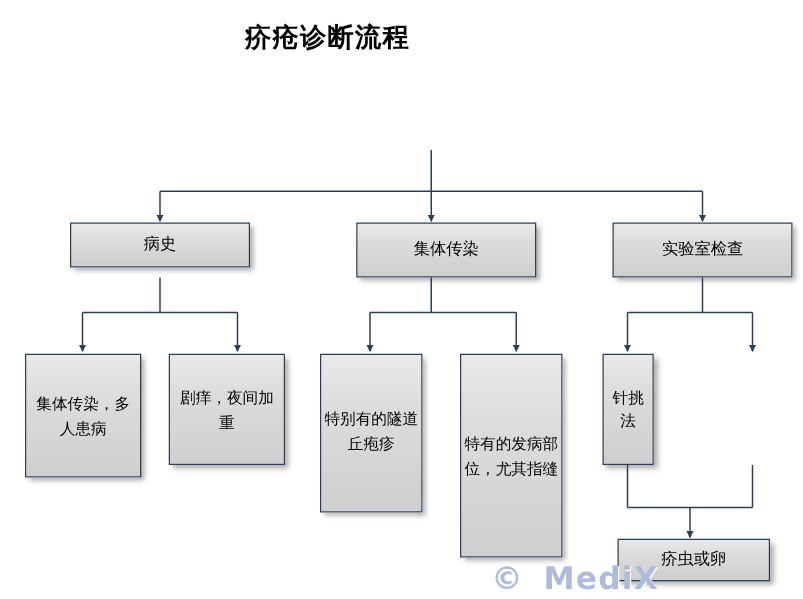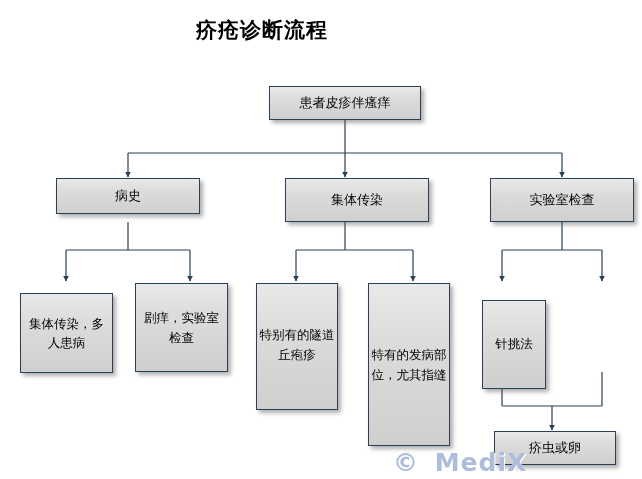--- a/index.html
+++ b/index.html
@@ -110,37 +110,36 @@
       <path d="M 502 250 L 502 281" marker-end="url(#arrow)"></path>
       <path d="M 602 250 L 602 281" marker-end="url(#arrow)"></path>
 
       <path d="M 502 372 L 502 406"></path>
       <path d="M 602 372 L 602 406"></path>
       <path d="M 502 406 L 602 406"></path>
       <path d="M 552 406 L 552 430" marker-end="url(#arrow)"></path>
     </g>
   </svg>
 
-  <div class="node" style="left:269px; top:86px; width:152px; height:34px;">患者皮疹伴瘙痒</div>
 
   <div class="node" style="left:56px; top:178px; width:144px; height:36px;">病史</div>
 
   <div class="node" style="left:285px; top:178px; width:144px; height:44px;">集体传染</div>
 
   <div class="node" style="left:490px; top:178px; width:144px; height:44px;">实验室检查</div>
 
-  <div class="node small" style="left:20px; top:293px; width:93px; height:80px;">集体传染，多人患病</div>
+  <div class="node small" style="left:20px; top:283px; width:93px; height:99px;">集体传染，多人患病</div>
 
-  <div class="node small" style="left:135px; top:283px; width:93px; height:89px;">剧痒，实验室检查</div>
+  <div class="node small" style="left:135px; top:283px; width:93px; height:89px;">剧痒，夜间加重</div>
 
   <div class="node small" style="left:256px; top:283px; width:82px; height:127px;font-family:Liberation Mono, monospace;">特别有的隧道丘疱疹</div>
 
   <div class="node small" style="left:368px; top:283px; width:82px; height:163px;">特有的发病部位，尤其指缝</div>
 
-  <div class="node narrow" style="left:482px; top:300px; width:64px; height:89px;">针挑法</div>
+  <div class="node narrow" style="left:482px; top:283px; width:41px; height:89px;">针挑法</div>
 
 
   <div class="node" style="left:494px; top:431px; width:122px; height:34px;">疥虫或卵</div>
 
   <div id="watermark">
     <span style="margin-right: 6px;">©</span>
     <span>MediX</span>
   </div>
 
 </div>

